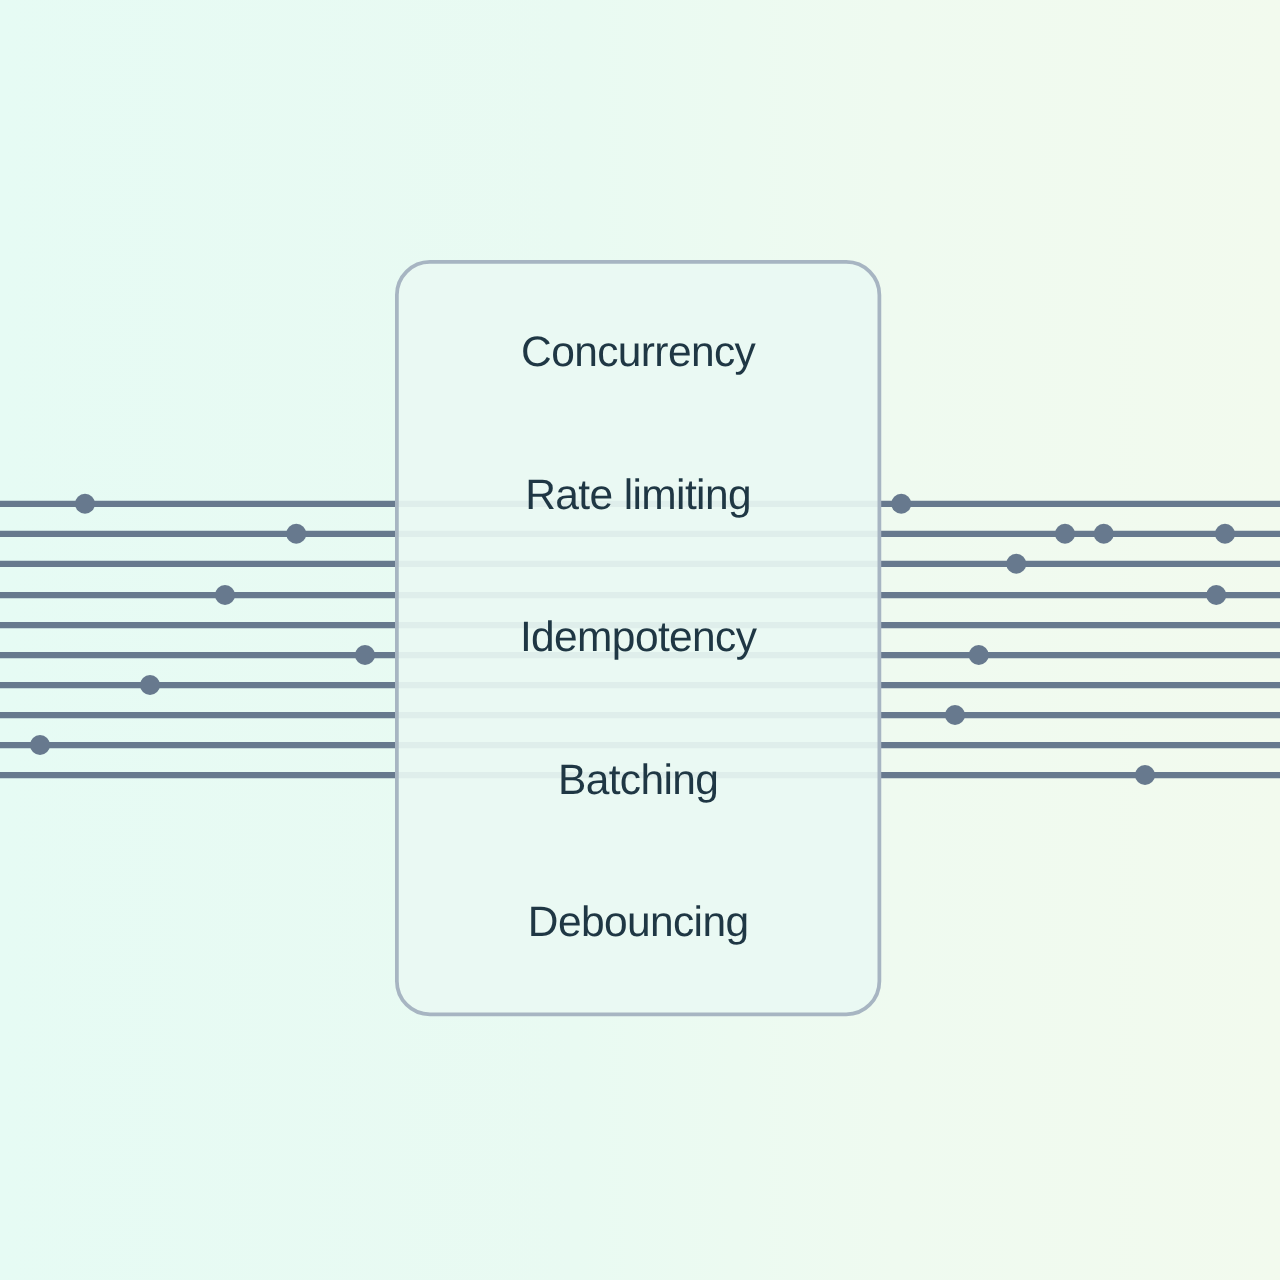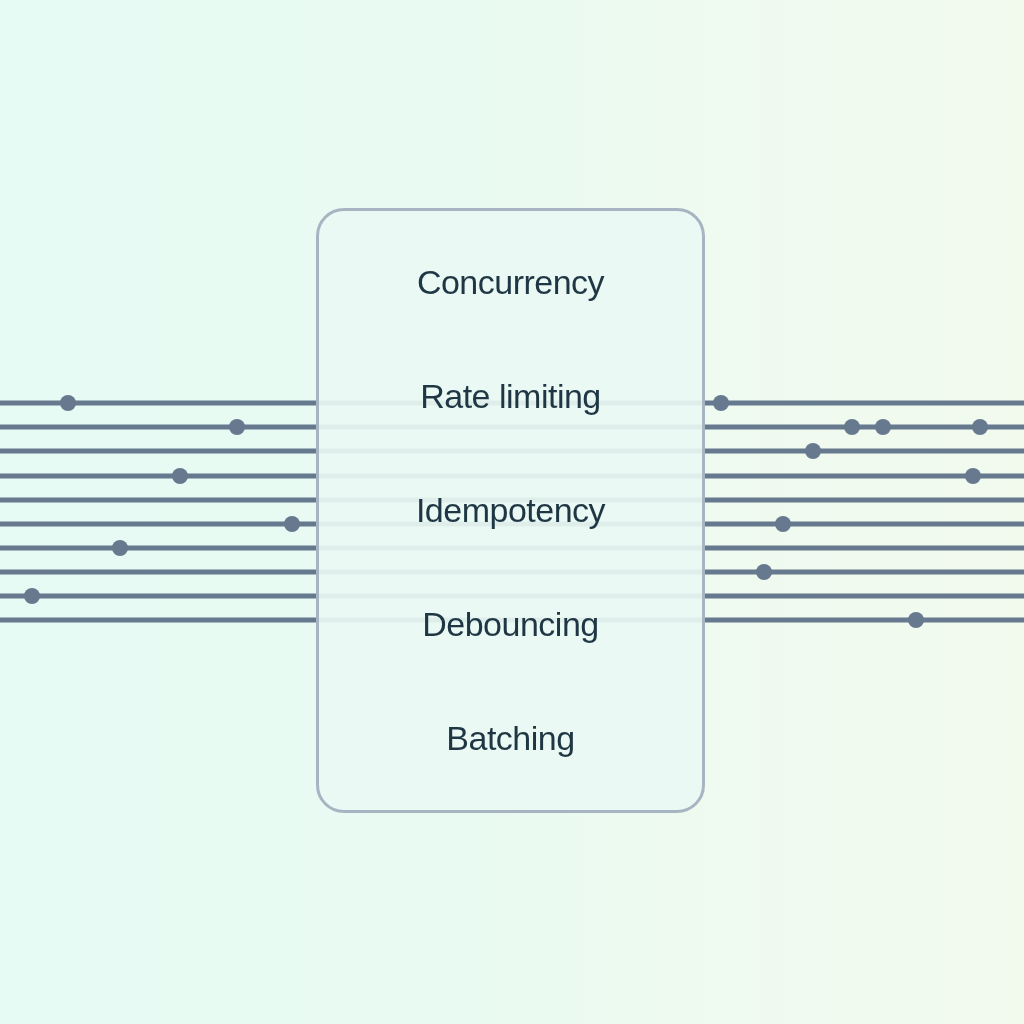--- a/index.html
+++ b/index.html
@@ -76,16 +76,16 @@
       <line x1="0" x2="1024" y1="596" y2="596" stroke="#67798e" stroke-width="5"></line>
       <circle cx="32" cy="596" r="8" fill="#67798e"></circle>
       <line x1="0" x2="1024" y1="620" y2="620" stroke="#67798e" stroke-width="5"></line>
       <circle cx="916" cy="620" r="8" fill="#67798e"></circle>
     </svg>
 
   <div class="card">
     <div class="card-item">Concurrency</div>
     <div class="card-item">Rate limiting</div>
     <div class="card-item">Idempotency</div>
+    <div class="card-item">Batching</div>
     <div class="card-item">Debouncing</div>
-    <div class="card-item">Batching</div>
   </div>
 </div>
 
 </body></html>

